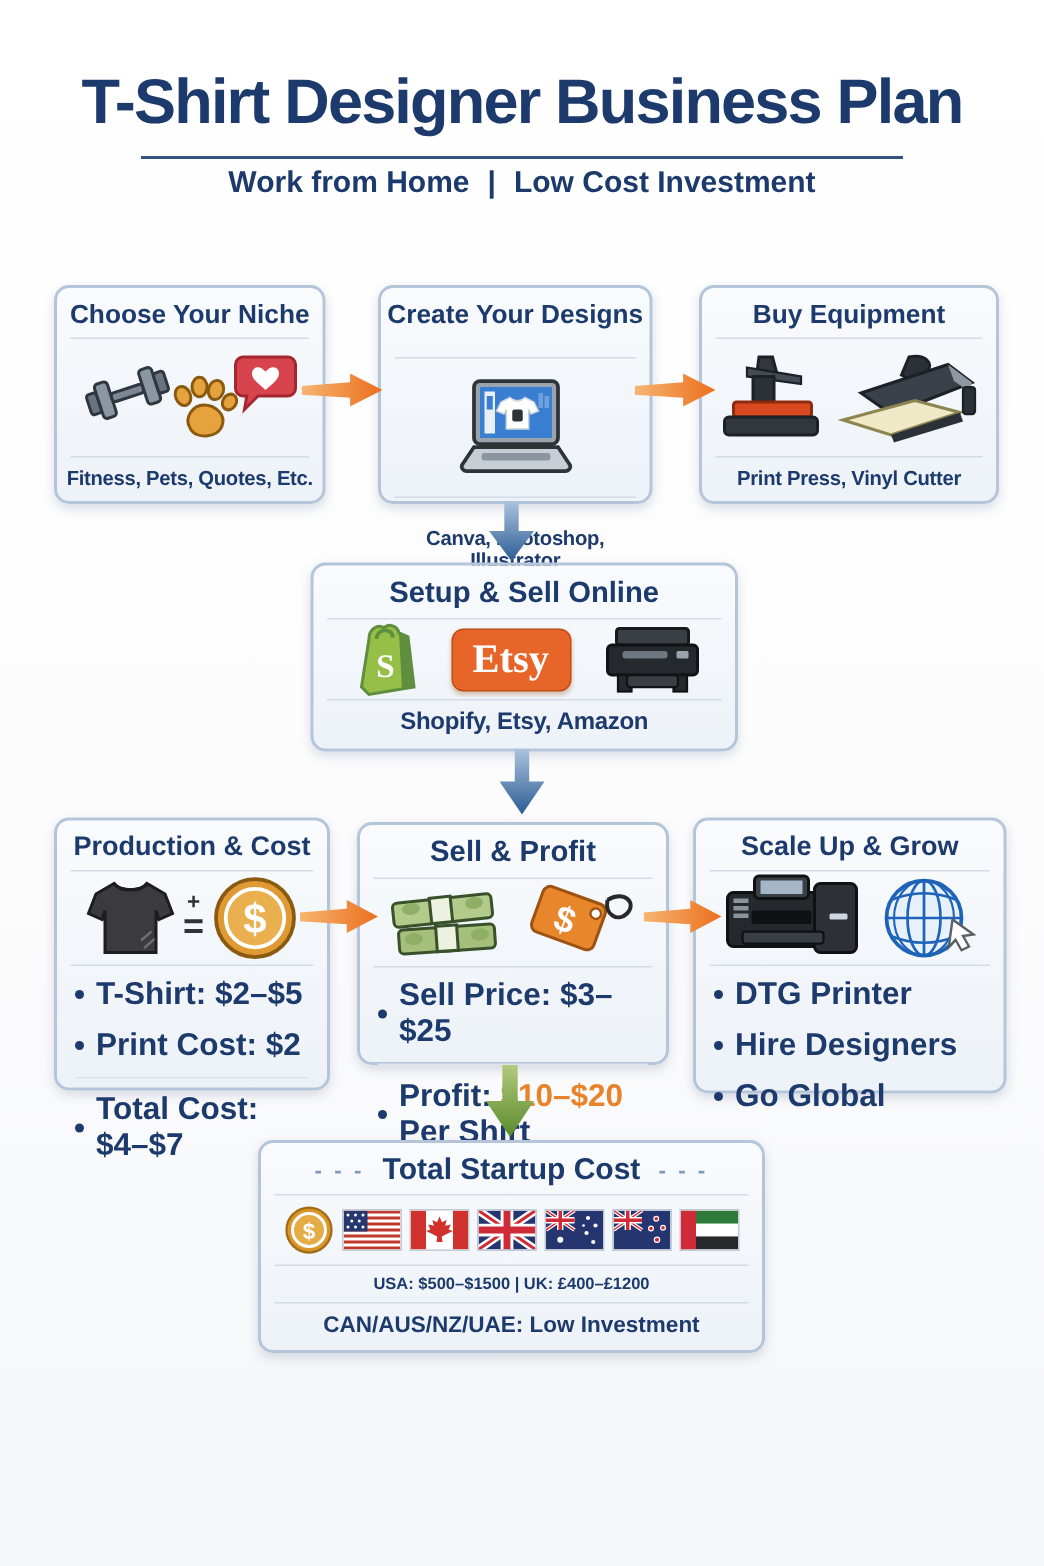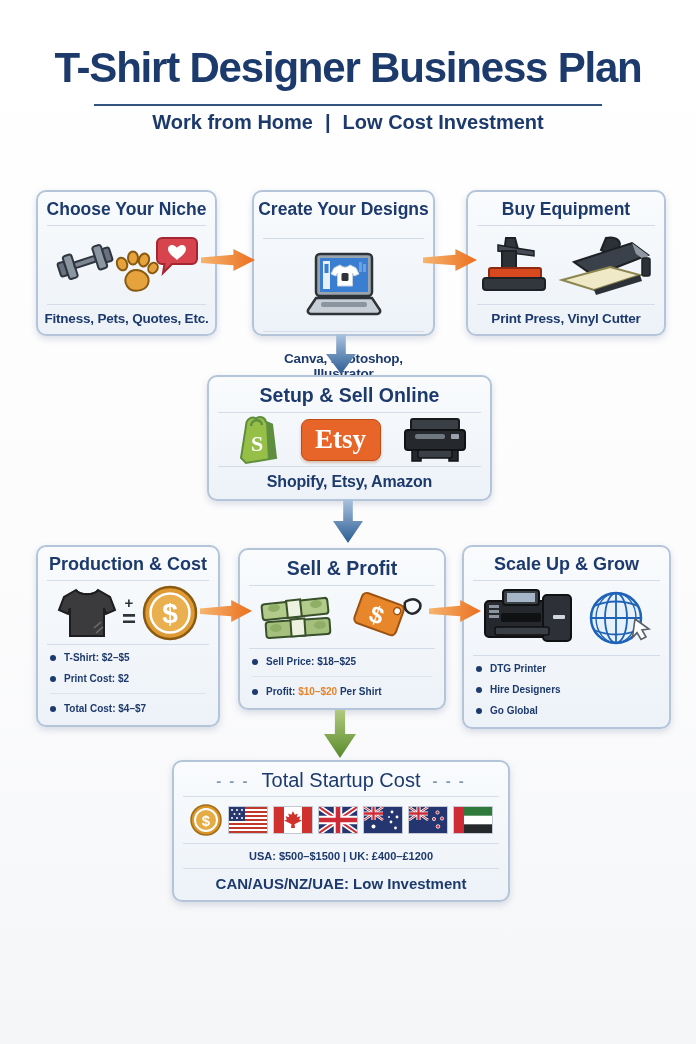--- a/index.html
+++ b/index.html
@@ -19,21 +19,21 @@
     box-shadow:0 3px 7px rgba(90,110,145,.22);}
   .box-title{color:#1d3a6d;font-weight:bold;text-align:center;padding:7px 2px 5px;}
   .fs17{font-size:17.5px;} .fs18{font-size:18px;} .fs19{font-size:19.5px;}
   .hr{height:1px;background:#d3dce7;margin:0 9px;flex:none;}
   .icons-row{flex:1;display:flex;align-items:center;justify-content:center;}
   .caption{color:#1d3a6d;font-weight:bold;text-align:center;font-size:13.5px;padding:6px 2px 8px;letter-spacing:-.2px;}
   .caption.big{font-size:16px;}
   svg{display:block;}
   
   .bullets{display:flex;flex-direction:column;padding:4px 12px 8px;gap:4px;}
-  .bullet-line{display:flex;align-items:center;gap:8px;color:#1d3a6d;font-weight:bold;font-size:10px;padding:3px 0;}
+  .bullet-line{display:flex;align-items:center;gap:8px;color:#1d3a6d;font-weight:bold;font-size:21px;padding:3px 0;}
   .dot{width:6px;height:6px;border-radius:50%;background:#1d3a6d;flex:none;}
   .bl-text .hl{color:#e8832a;}
   .hr-in{height:1px;background:#dde4ed;margin:2px 0;}
   
   .plus-eq{display:flex;flex-direction:column;align-items:center;color:#2e3338;font-weight:bold;line-height:.8;margin:0 2px;}
   .plus-eq .p{font-size:15px;} .plus-eq .e{font-size:24px;}
   
   .etsy{background:#e8652a;border:1px solid #c04c15;border-radius:8px;color:#fff;
     font-family:"Liberation Serif",serif;font-weight:bold;font-size:27px;
     width:78px;height:40px;display:flex;align-items:center;justify-content:center;
@@ -41,21 +41,21 @@
   
   .arrow-right{position:absolute;background:linear-gradient(90deg,#f6b570,#eb6f1e);z-index:5;
     clip-path:polygon(0 40%,60% 30%,60% 8%,100% 50%,60% 92%,60% 70%,0 62%);}
   .arrow-down-blue{position:absolute;background:linear-gradient(180deg,#abc3de,#2c5d94);z-index:5;
     clip-path:polygon(34% 0,66% 0,66% 50%,100% 50%,50% 100%,0 50%,34% 50%);}
   .arrow-down-green{position:absolute;background:linear-gradient(180deg,#b2ca7e,#598a2b);z-index:5;
     clip-path:polygon(34% 0,66% 0,66% 50%,100% 50%,50% 100%,0 50%,34% 50%);}
   
   .startup-title{display:flex;align-items:center;justify-content:center;gap:12px;padding:7px 2px 4px;}
   .startup-title .dashes{color:#8299b7;font-weight:bold;letter-spacing:2px;font-size:15px;}
-  .startup-title .t{color:#1d3a6d;font-weight:normal;font-size:20px;}
+  .startup-title .t{color:#1d3a6d;font-weight:bold;font-size:20px;}
   .flags-row{display:flex;align-items:center;justify-content:center;gap:7px;padding:7px 0;}
   .flag{outline:1px solid #c3cad3;line-height:0;}
   .cost-line{color:#1d3a6d;font-weight:bold;text-align:center;font-size:11px;padding:6px 2px;}
   .cost-line.small{font-size:15px;}
 </style>
 </head>
 <body>
 
 <div class="canvas">
 
@@ -257,21 +257,21 @@
             <text x="26" y="38" text-anchor="middle" font-size="24" font-weight="bold" fill="#ffffff">$</text>
           </g>
           <path d="M55 14 c11 -7 20 2 13 9 c-6 6 -15 1 -13 -9" fill="none" stroke="#26282b" stroke-width="2.6"></path>
         </svg>
       </span>
     </div>
     <div class="hr"></div>
     <div class="bullets">
       <div class="bullet-line">
         <span class="dot"></span>
-        <span class="bl-text">Sell Price: $18–$25</span>
+        <span class="bl-text">Sell Price: $3–$25</span>
       </div>
       <div class="hr-in"></div>
       <div class="bullet-line">
         <span class="dot"></span>
         <span class="bl-text">
           <span>Profit:</span>
           <span class="hl">$10–$20</span>
           <span>Per Shirt</span>
         </span>
       </div>

